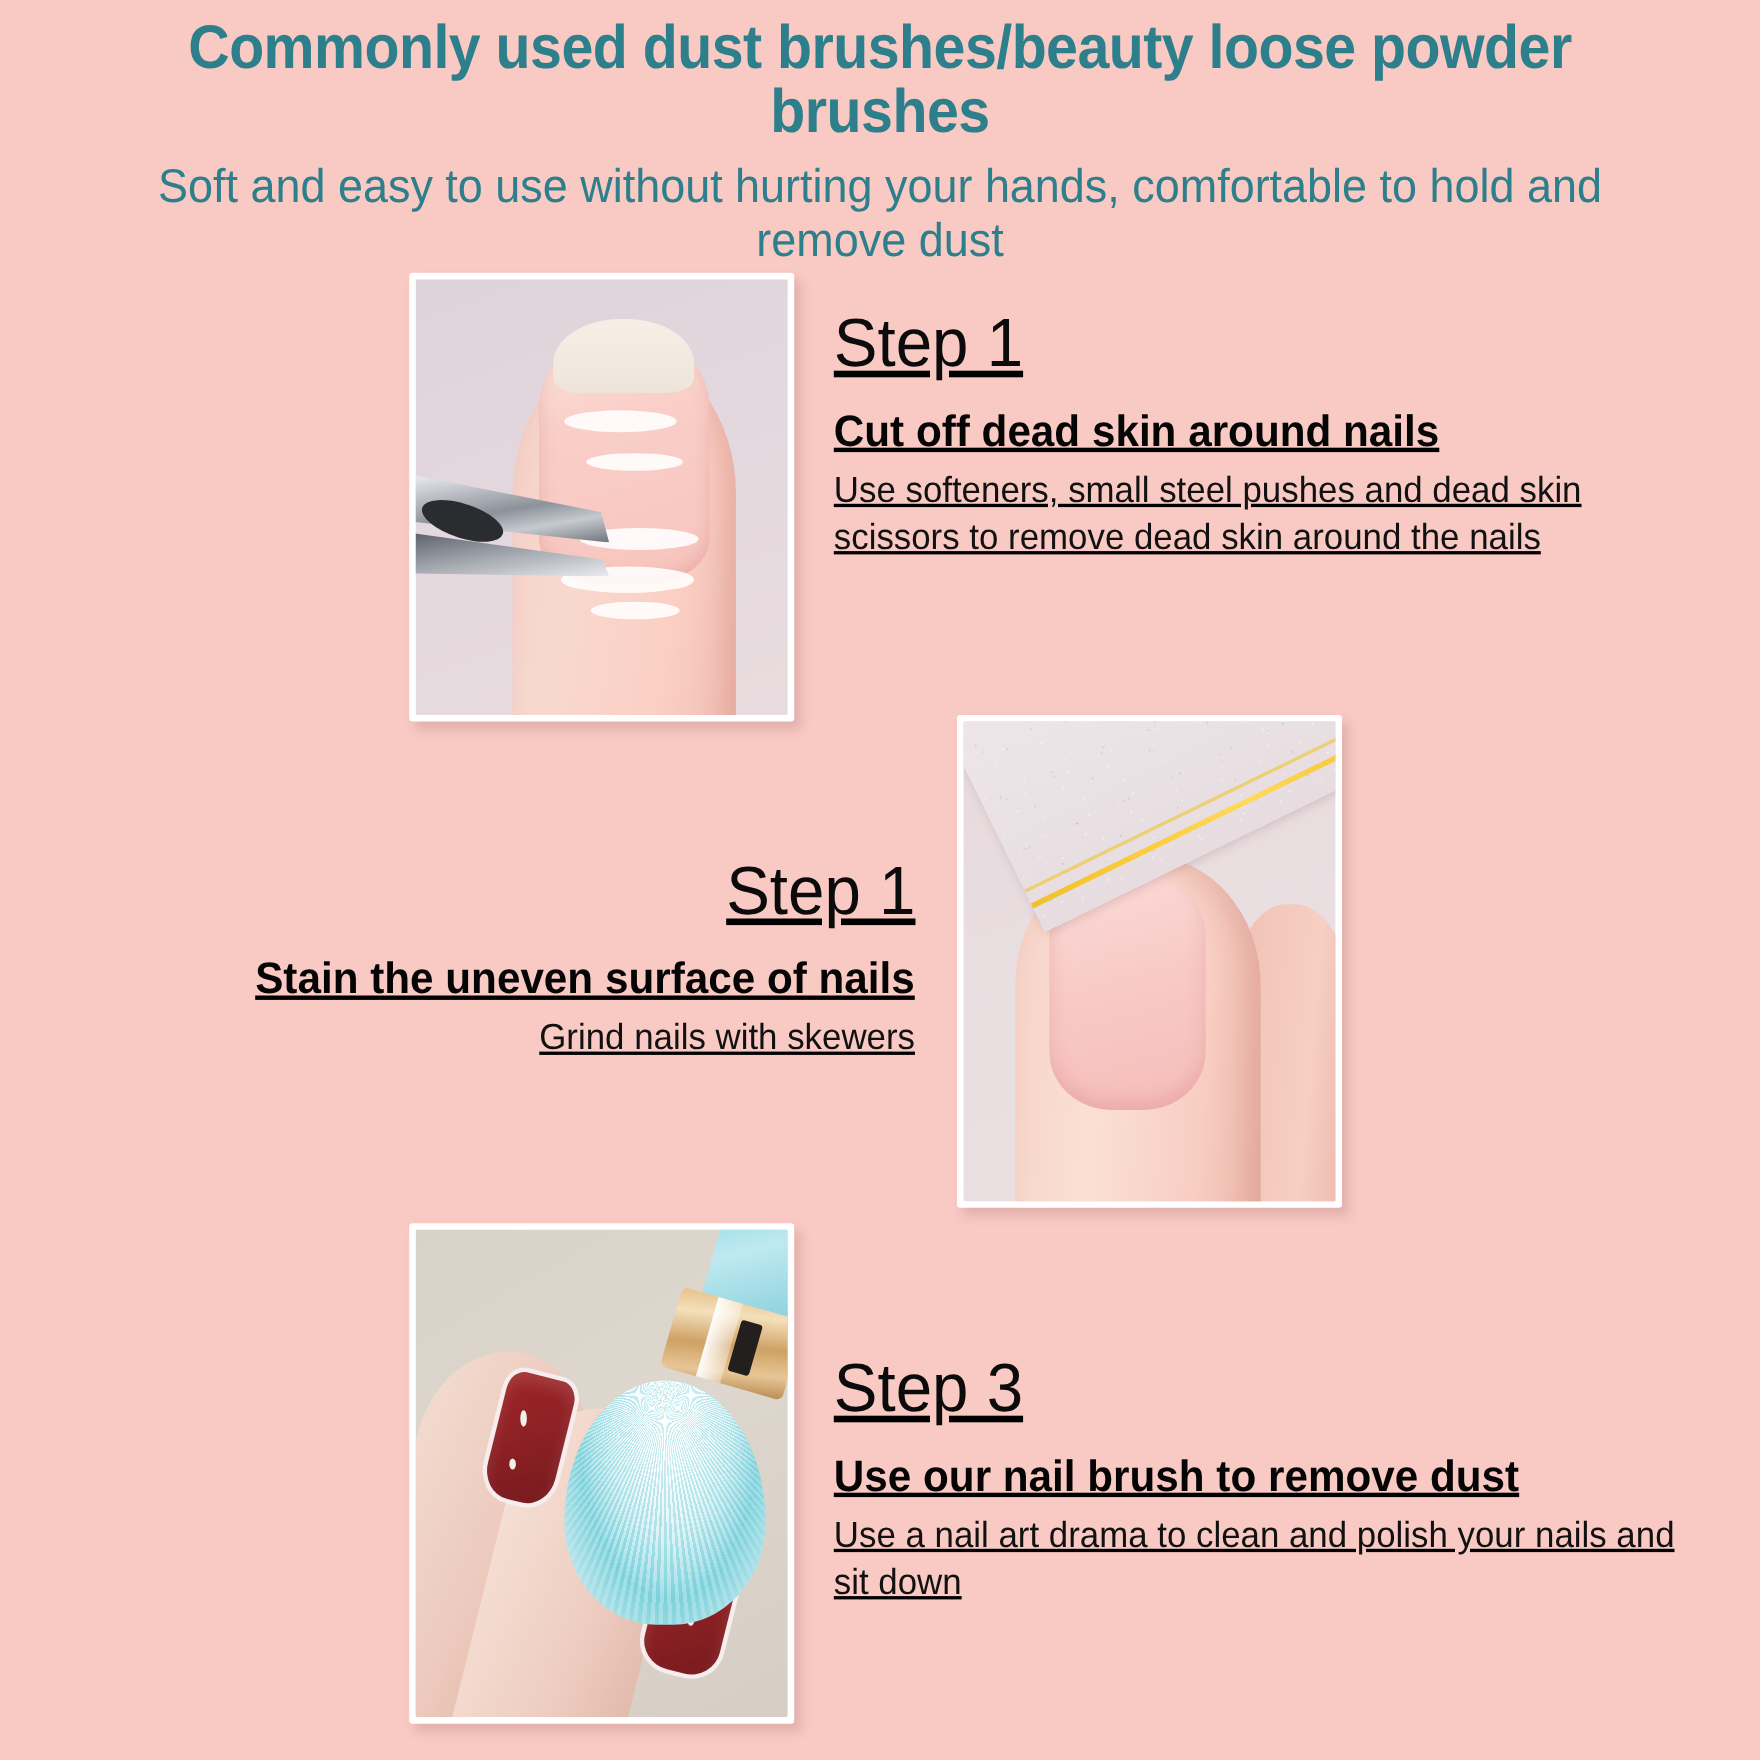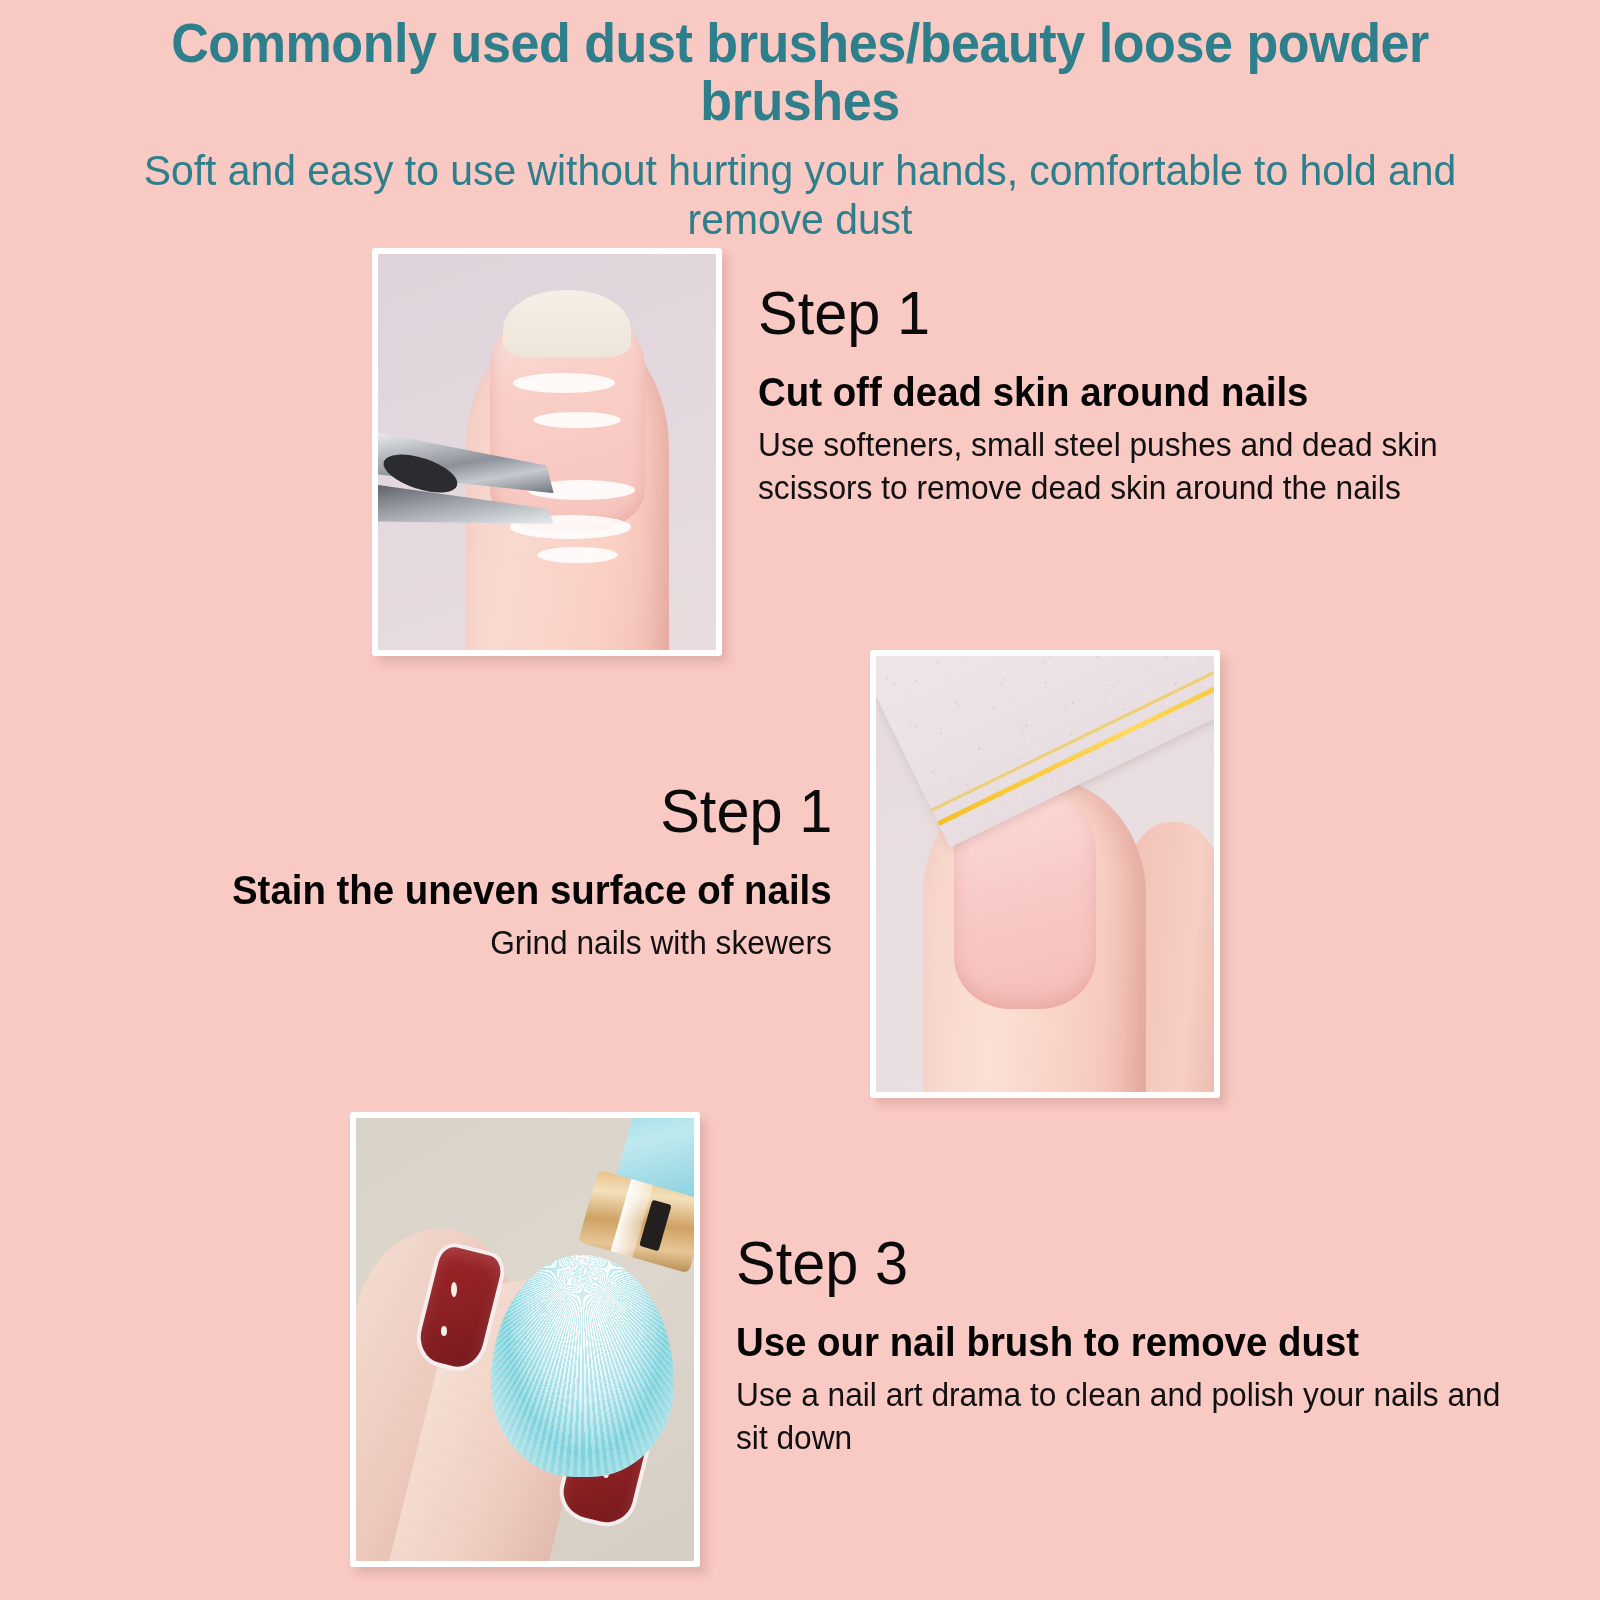--- a/index.html
+++ b/index.html
@@ -41,21 +41,21 @@
     box-shadow:6px 7px 10px rgba(120,60,60,0.17);
     position:relative;
   }
   .photo-inner {
     width:100%; height:100%;
     position:relative;
     overflow:hidden;
     border-radius:1px;
   }
 
-  .text-block { display:flex; flex-direction:column; }
+  .text-block { display:flex; flex-direction:column;text-decoration:underline; }
   .step-label {
     font-size:62px;
     color:#0b0b0b;
     line-height:1;
     transform:scaleX(0.96);
     transform-origin:left center;
   }
   .text-block.right-align .step-label { transform-origin:right center; }
   .step-head {
     font-size:40px;
@@ -81,21 +81,21 @@
   #step1 { left:372px; top:248px; }
   #step1 .photo { width:350px; height:408px; }
   #step1 .text-block { margin-left:36px; padding-top:34px; width:800px; }
 
   #step2 { left:72px; top:650px; }
   #step2 .text-block {
     width:760px; text-align:right; padding-top:130px; align-items:flex-end;
   }
   #step2 .photo { width:350px; height:448px; margin-left:38px; }
 
-  #step3 { left:350px; top:1112px; }
+  #step3 { left:372px; top:1112px; }
   #step3 .photo { width:350px; height:455px; }
   #step3 .text-block { margin-left:36px; padding-top:120px; width:800px; }
 
   
   .p1 { background:linear-gradient(160deg,#ded3da 0%,#e3d8dd 45%,#e8dcdf 100%); }
   .p1 .finger {
     position:absolute; left:26%; top:17%; width:60%; height:95%;
     background:linear-gradient(100deg,#f4cfc6 0%,#f8d9cf 30%,#fbcfc4 70%,#f0bdb2 100%);
     border-radius:48% 48% 30% 30% / 34% 34% 12% 12%;
     box-shadow:inset -12px 0 24px rgba(205,130,120,0.35);

